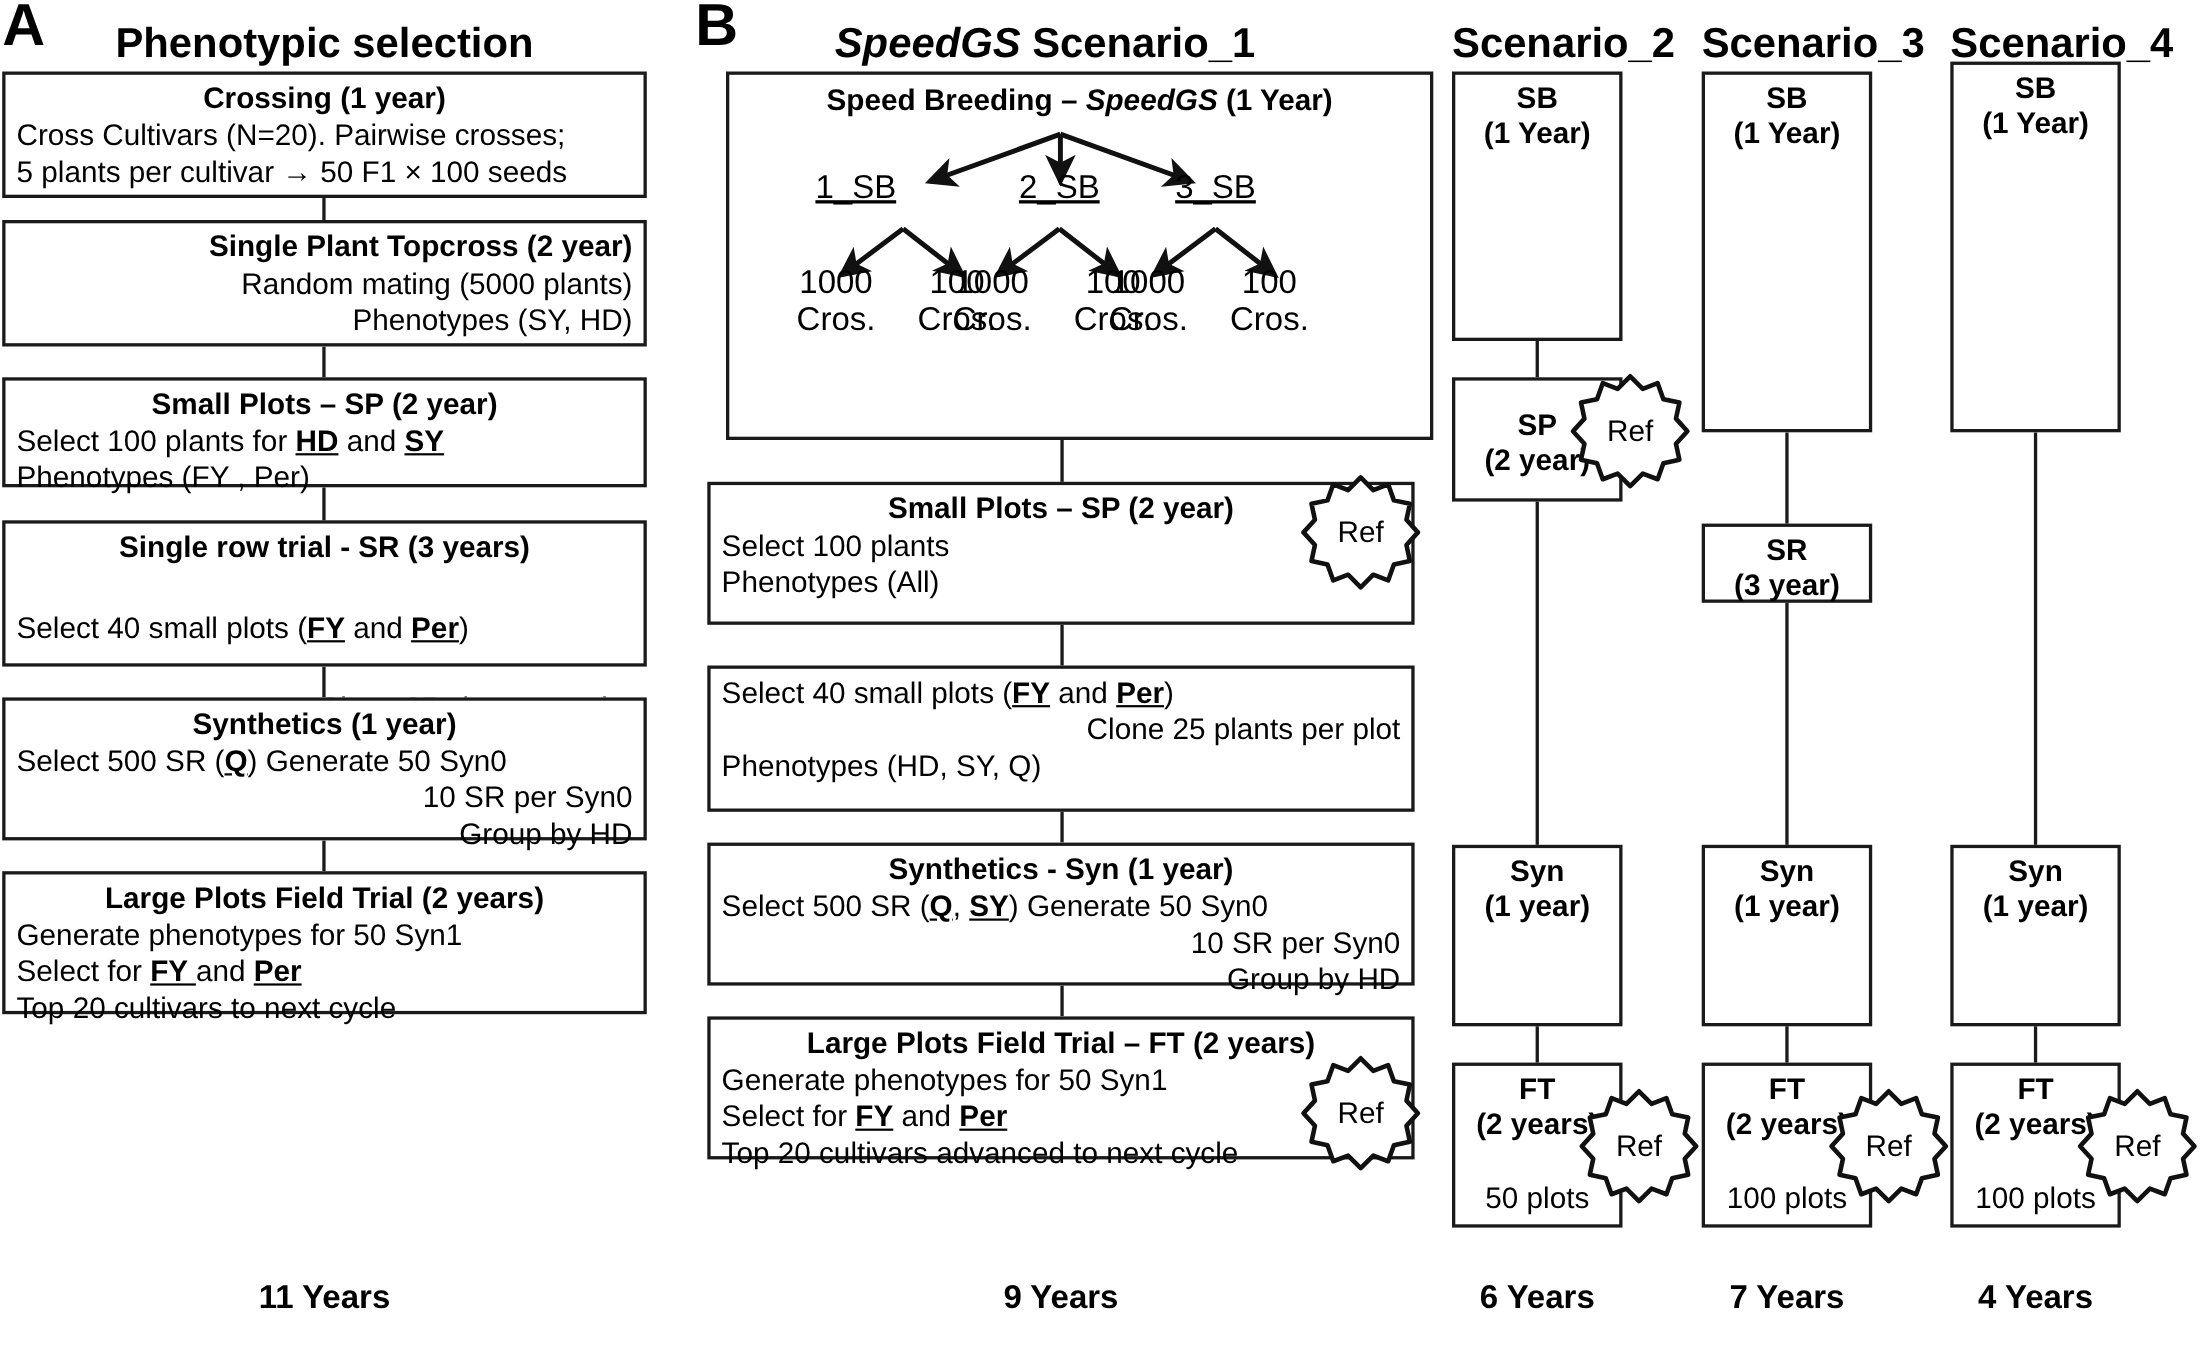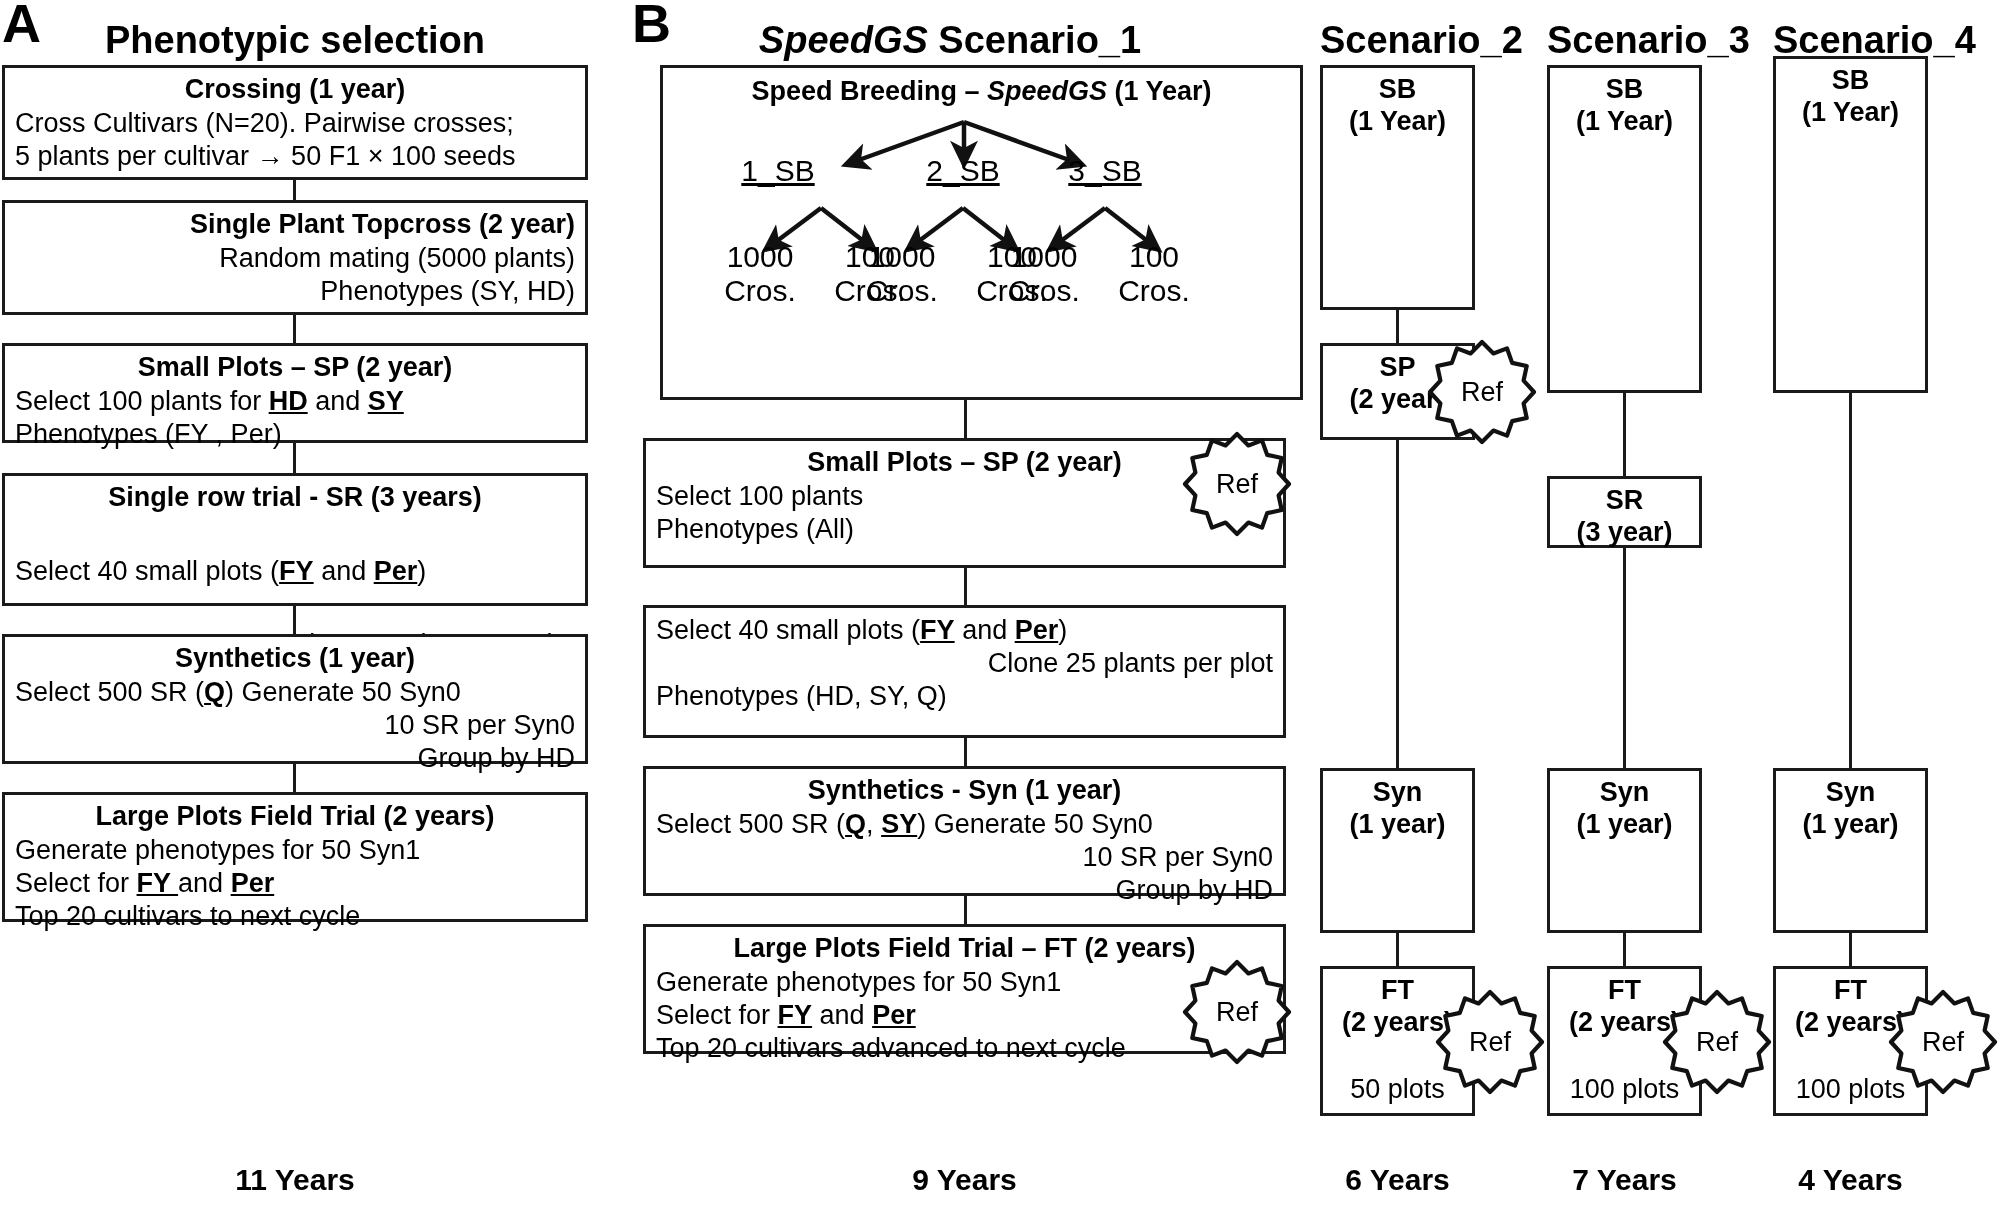--- a/index.html
+++ b/index.html
@@ -239,21 +239,21 @@
 
 <div class="abs vline" style="left:1396px;top:310px;height:35px;"></div>
 <div class="abs vline" style="left:1396px;top:440px;height:330px;"></div>
 <div class="abs vline" style="left:1396px;top:930px;height:38px;"></div>
 
 <div class="abs sbox" style="left:1320px;top:65px;width:155px;height:245px;">
   <div class="t">SB</div>
   <div class="t">(1 Year)</div>
 </div>
 
-<div class="abs sbox" style="left:1320px;top:343px;width:155px;height:97px;">
+<div class="abs sbox" style="left:1320px;top:343px;width:155px;height:113px;justify-content:center;">
   <div class="t">SP</div>
   <div class="t">(2 year)</div>
 </div>
 
 <div class="abs sbox" style="left:1320px;top:768px;width:155px;height:165px;">
   <div class="t">Syn</div>
   <div class="t">(1 year)</div>
 </div>
 
 <div class="abs sbox" style="left:1320px;top:966px;width:155px;height:150px;position:absolute;">

